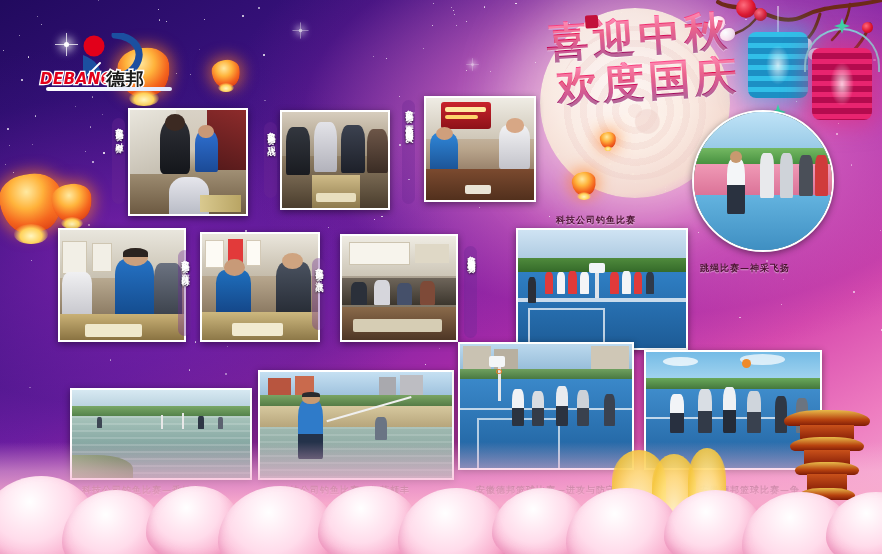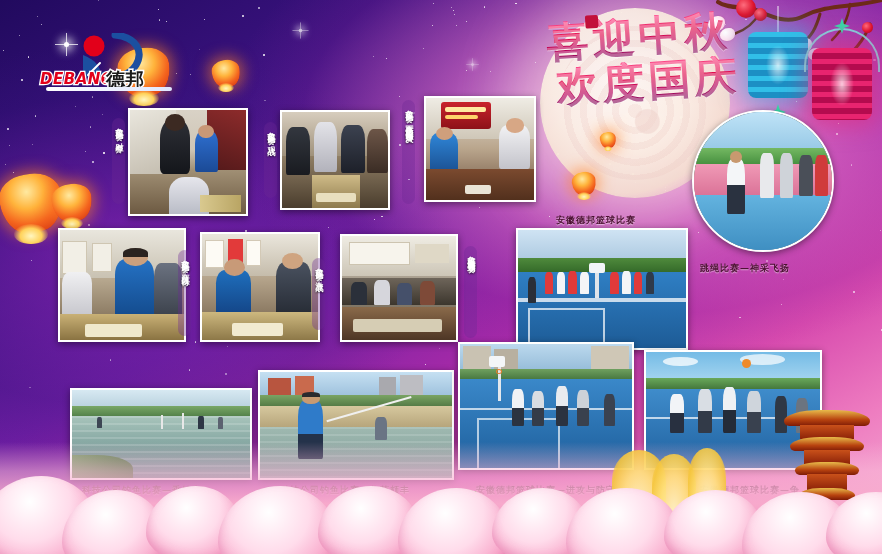--- a/index.html
+++ b/index.html
@@ -584,21 +584,21 @@
       <div style="position:absolute;left:23%;top:36%;width:5%;height:18%;background:#f4f5f7;border-radius:30% 30% 6% 6%;"></div>
       <div style="position:absolute;left:30%;top:35%;width:5%;height:19%;background:#e03a3a;border-radius:30% 30% 6% 6%;"></div>
       <div style="position:absolute;left:37%;top:36%;width:5%;height:18%;background:#f4f5f7;border-radius:30% 30% 6% 6%;"></div>
       <div style="position:absolute;left:55%;top:36%;width:5%;height:18%;background:#e03a3a;border-radius:30% 30% 6% 6%;"></div>
       <div style="position:absolute;left:62%;top:35%;width:5%;height:19%;background:#f4f5f7;border-radius:30% 30% 6% 6%;"></div>
       <div style="position:absolute;left:69%;top:36%;width:5%;height:18%;background:#e03a3a;border-radius:30% 30% 6% 6%;"></div>
       <div style="position:absolute;left:76%;top:36%;width:5%;height:18%;background:#2f3a4a;border-radius:30% 30% 6% 6%;"></div>
       <div style="position:absolute;left:6%;top:40%;width:5%;height:22%;background:#2a2f38;border-radius:30% 30% 6% 6%;"></div>
     </div>
   </div>
-  <div class="cap-h" style="left:556px; top:214px;">安徽德邦篮球比赛</div>
+  <div class="cap-h" style="left:556px; top:214px;">科技公司钓鱼比赛</div>
 
   <div class="photo" style="left:692px; top:110px; width:142px; height:142px; border-radius:50%;">
     <div class="ph-inner" style="background:linear-gradient(180deg,#9fd4f2 0%,#7ab86a 34%,#e88aa8 55%,#6fb8e0 78%,#4f9fd0 100%);">
       <div style="position:absolute;left:0;top:0;width:100%;height:34%;background:linear-gradient(180deg,#bfe3f7,#8ec3e2);"></div>
       <div style="position:absolute;left:0;top:26%;width:100%;height:14%;background:linear-gradient(180deg,#74b862,#3f8a3a);"></div>
       <div style="position:absolute;left:0;top:38%;width:100%;height:24%;background:linear-gradient(180deg,#f09ab6,#d96f95);"></div>
       <div style="position:absolute;left:0;top:60%;width:100%;height:40%;background:linear-gradient(180deg,#63b3df,#3f8fc2);"></div>
       <div style="position:absolute;left:24%;top:34%;width:13%;height:40%;background:linear-gradient(180deg,#f4f6f8 0 48%,#2a3240 48% 100%);border-radius:28% 28% 6% 6%;"></div>
       <div style="position:absolute;left:26%;top:28%;width:9%;height:9%;background:#c8996f;border-radius:50%;"></div>
       <div style="position:absolute;left:48%;top:30%;width:10%;height:32%;background:#e8e9ec;border-radius:28% 28% 6% 6%;"></div>

